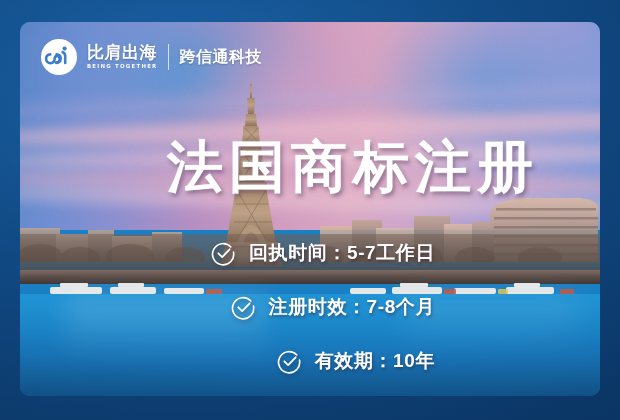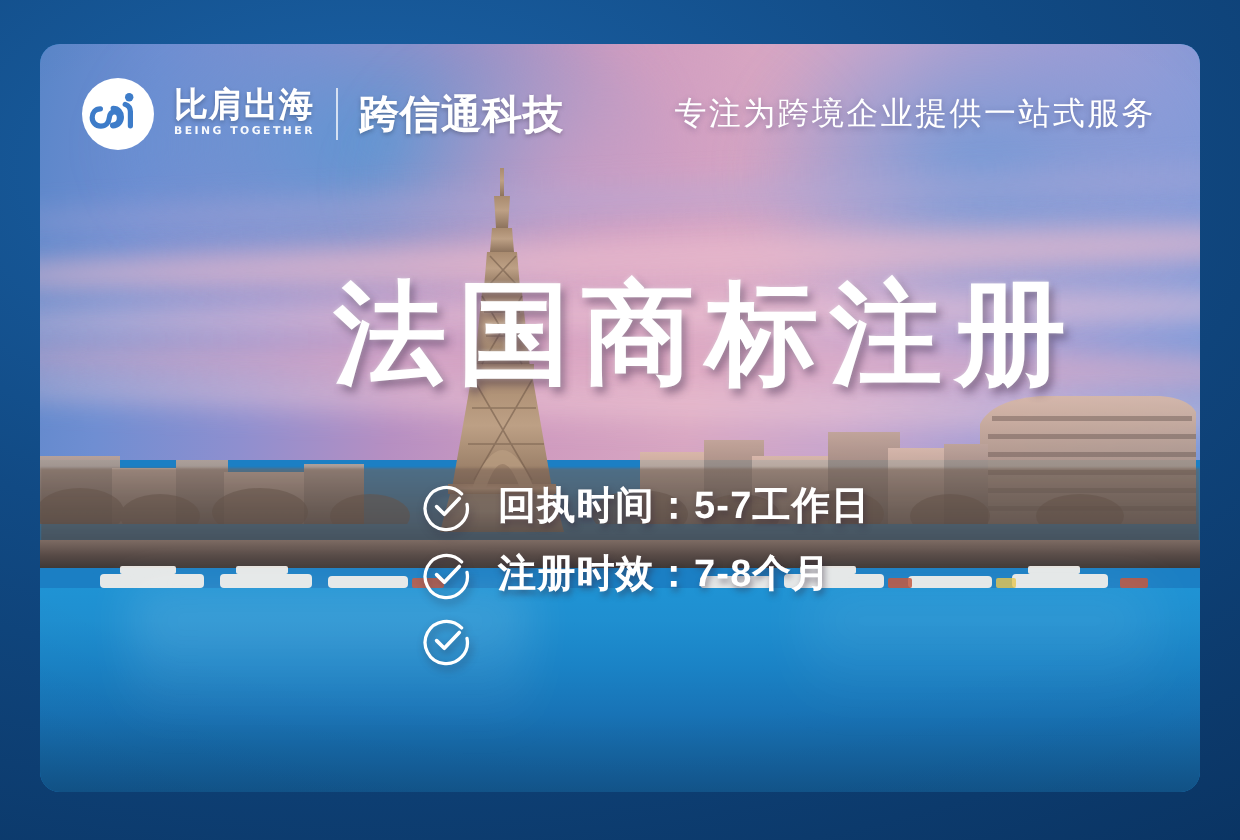--- a/index.html
+++ b/index.html
@@ -218,21 +218,21 @@
     opacity: .95;
     font-family: "DejaVu Sans", sans-serif;
   }
   .brand-div {
     width: 1px;
     height: 26px;
     background: rgba(255,255,255,.72);
     margin: 0 11px 0 10px;
   }
   .brand-sub {
-    font-size: 20px;
+    font-size: 16px;
     font-weight: 700;
     color: #ffffff;
     letter-spacing: .5px;
     text-shadow: 0 1px 2px rgba(0,0,0,.25);
   }
   .tagline {
     margin-left: auto;
     font-size: 16px;
     font-weight: 500;
     color: #ffffff;
@@ -258,21 +258,22 @@
     padding-left: 40px;
   }
 
   
   .bullets {
     position: absolute;
     left: 191px;
     top: 218px;
     display: flex;
     flex-direction: column;
-    gap: 8px;
+    gap: 28px;
+    align-items: flex-end;
   }
   .bullet {
     display: flex;
     align-items: center;
     gap: 13px;
   }
   .bullet-icon {
     width: 25px;
     height: 25px;
     flex: 0 0 25px;
@@ -430,21 +431,20 @@
         <div class="brand-cn">
           <div class="brand-cn-main">比肩出海</div>
           <div class="brand-cn-sub">BEING TOGETHER</div>
         </div>
       </div>
 
       <div class="brand-div"></div>
 
       <div class="brand-sub">跨信通科技</div>
 
-      <div class="tagline">专注为跨境企业提供一站式服务</div>
     </div>
 
     <div class="title">法国商标注册</div>
 
     <div class="bullets">
 
       <div class="bullet">
         <svg class="bullet-icon" viewBox="0 0 26 26">
           <path d="M20.6 6.2 A11 11 0 1 0 23.4 11.6" fill="none" stroke="#ffffff" stroke-width="1.7" stroke-linecap="round"></path>
           <path d="M7.6 12.8 L11.6 16.8 L19.4 8.6" fill="none" stroke="#ffffff" stroke-width="1.9" stroke-linecap="round" stroke-linejoin="round"></path>
@@ -458,18 +458,19 @@
           <path d="M7.6 12.8 L11.6 16.8 L19.4 8.6" fill="none" stroke="#ffffff" stroke-width="1.9" stroke-linecap="round" stroke-linejoin="round"></path>
         </svg>
         <div class="bullet-text">注册时效：7-8个月</div>
       </div>
 
       <div class="bullet">
         <svg class="bullet-icon" viewBox="0 0 26 26">
           <path d="M20.6 6.2 A11 11 0 1 0 23.4 11.6" fill="none" stroke="#ffffff" stroke-width="1.7" stroke-linecap="round"></path>
           <path d="M7.6 12.8 L11.6 16.8 L19.4 8.6" fill="none" stroke="#ffffff" stroke-width="1.9" stroke-linecap="round" stroke-linejoin="round"></path>
         </svg>
+        <div class="bullet-text">有效期：10年</div>
       </div>
 
     </div>
 
   </div>
 </div>
 
 </body></html>

